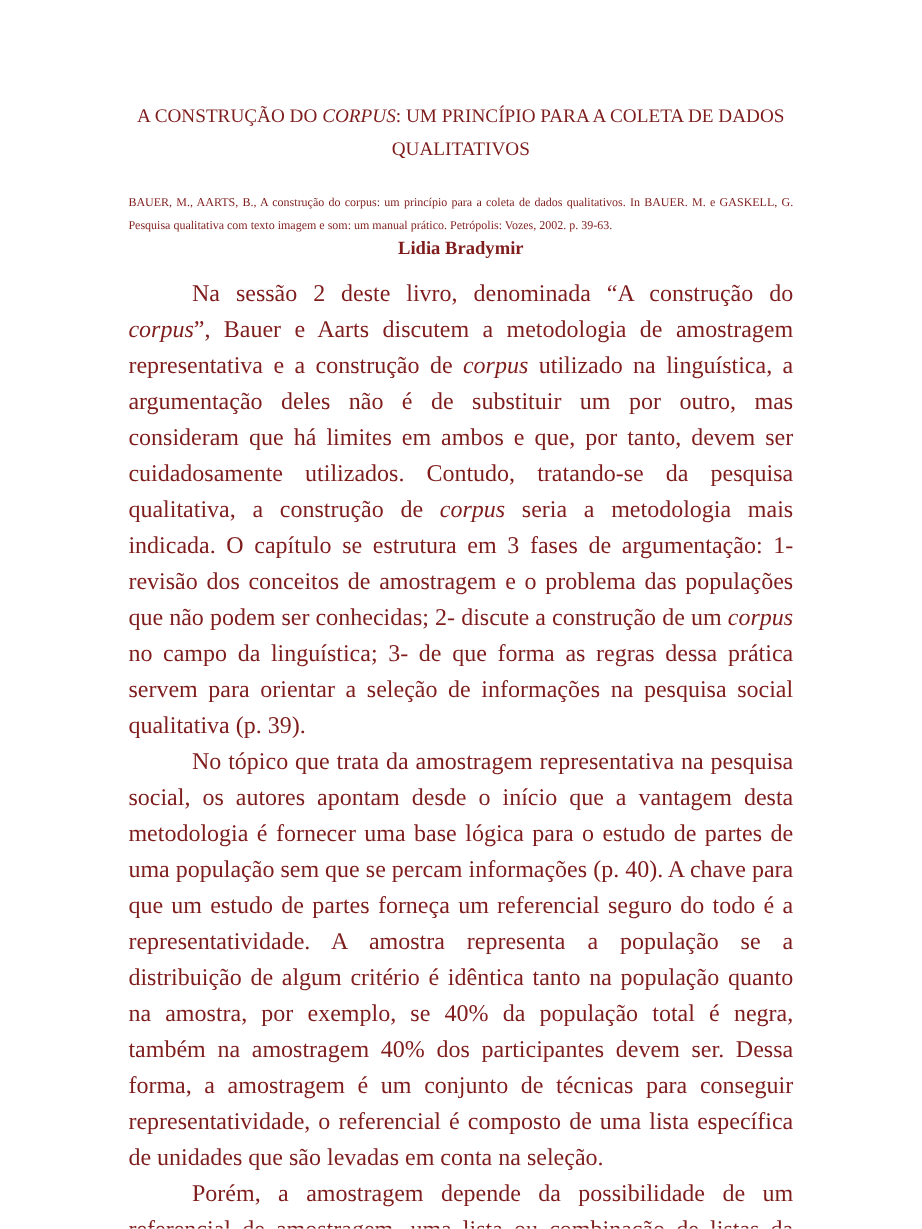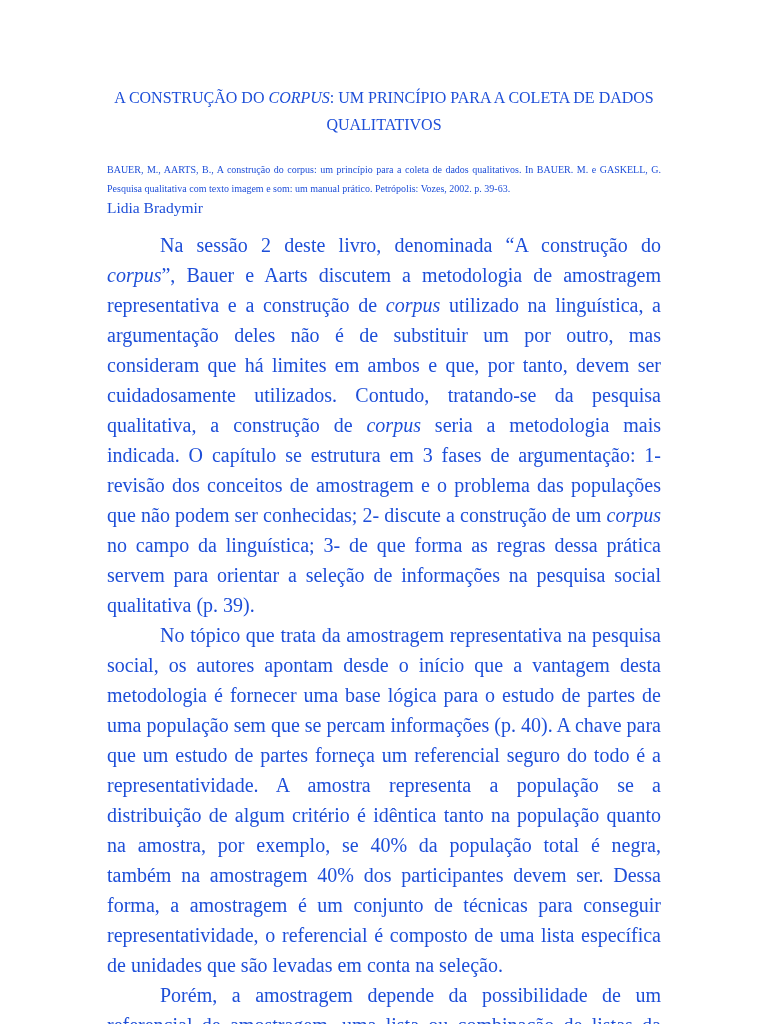--- a/index.html
+++ b/index.html
@@ -6,21 +6,21 @@
     margin: 0;
     padding: 0;
     background: #ffffff;
   }
   .page {
     position: relative;
     width: 768px;
     height: 1024px;
     margin: 0 auto;
     background: #ffffff;
-    color: #1d4ed8;
+    color: #7f1d1d;
     font-family: "Liberation Serif", "DejaVu Serif", serif;
     box-sizing: border-box;
     padding: 84px 107px 0 107px;
     overflow: hidden;
   }
   .doc-title {
     font-size: 16px;
     font-weight: normal;
     line-height: 27px;
     text-align: center;
@@ -29,22 +29,23 @@
   .doc-title em { font-style: italic; }
   .citation {
     font-size: 10px;
     line-height: 18.5px;
     text-align: justify;
     margin: 0;
   }
   .author-byline {
     font-size: 15.5px;
     line-height: 20px;
-    text-align: left;
+    text-align: center;
     margin: 0 0 12px 0;
+    font-weight: bold;
   }
   .body-text p.para {
     font-size: 20px;
     line-height: 30px;
     text-align: justify;
     text-indent: 53px;
     margin: 0;
   }
   .body-text em { font-style: italic; }
 </style>

